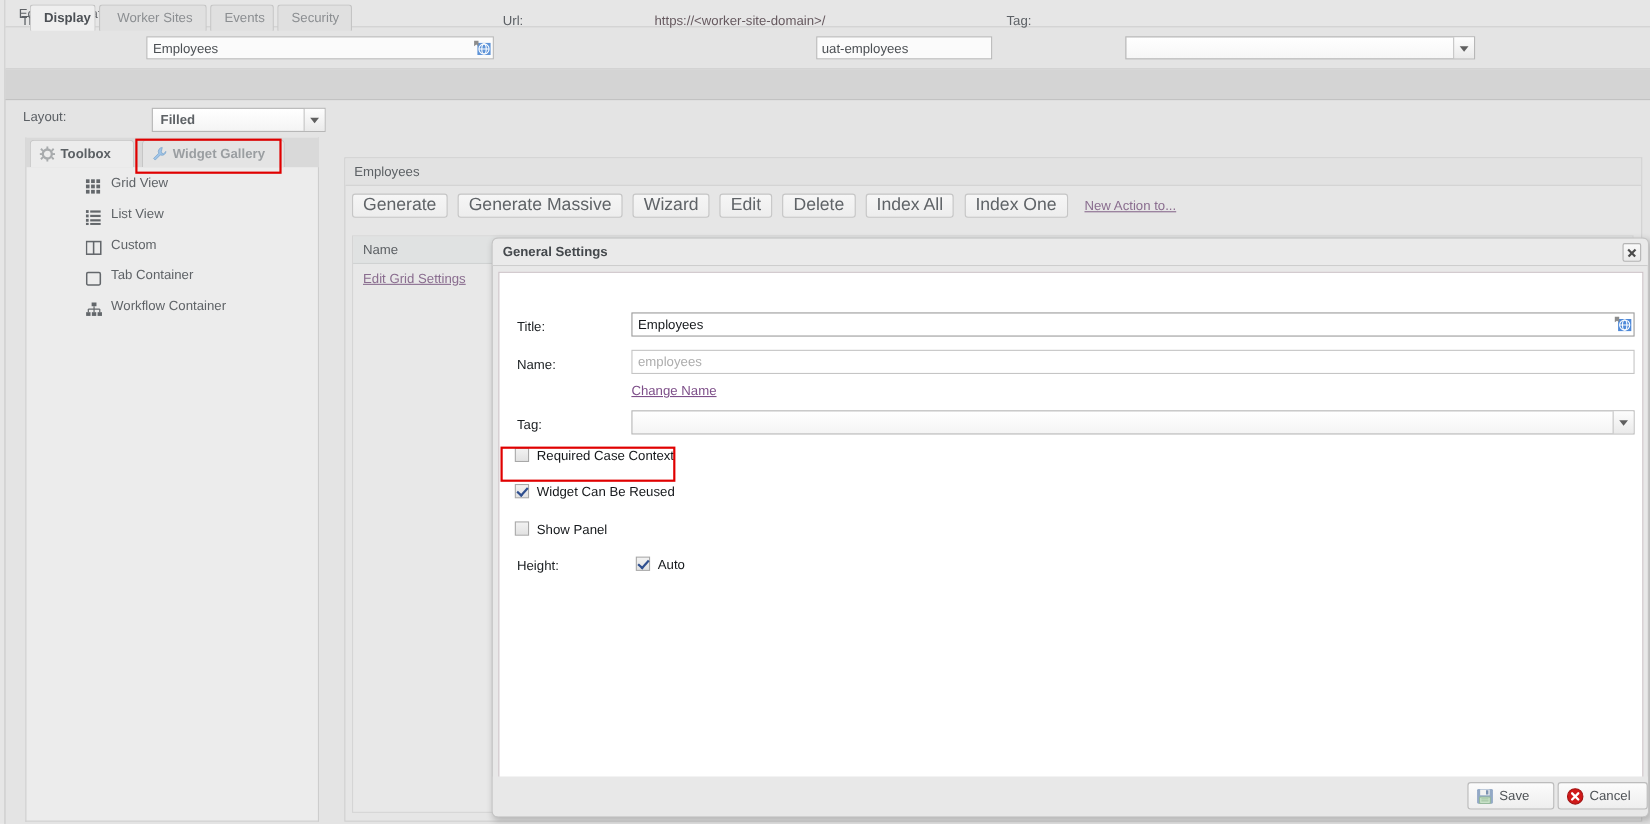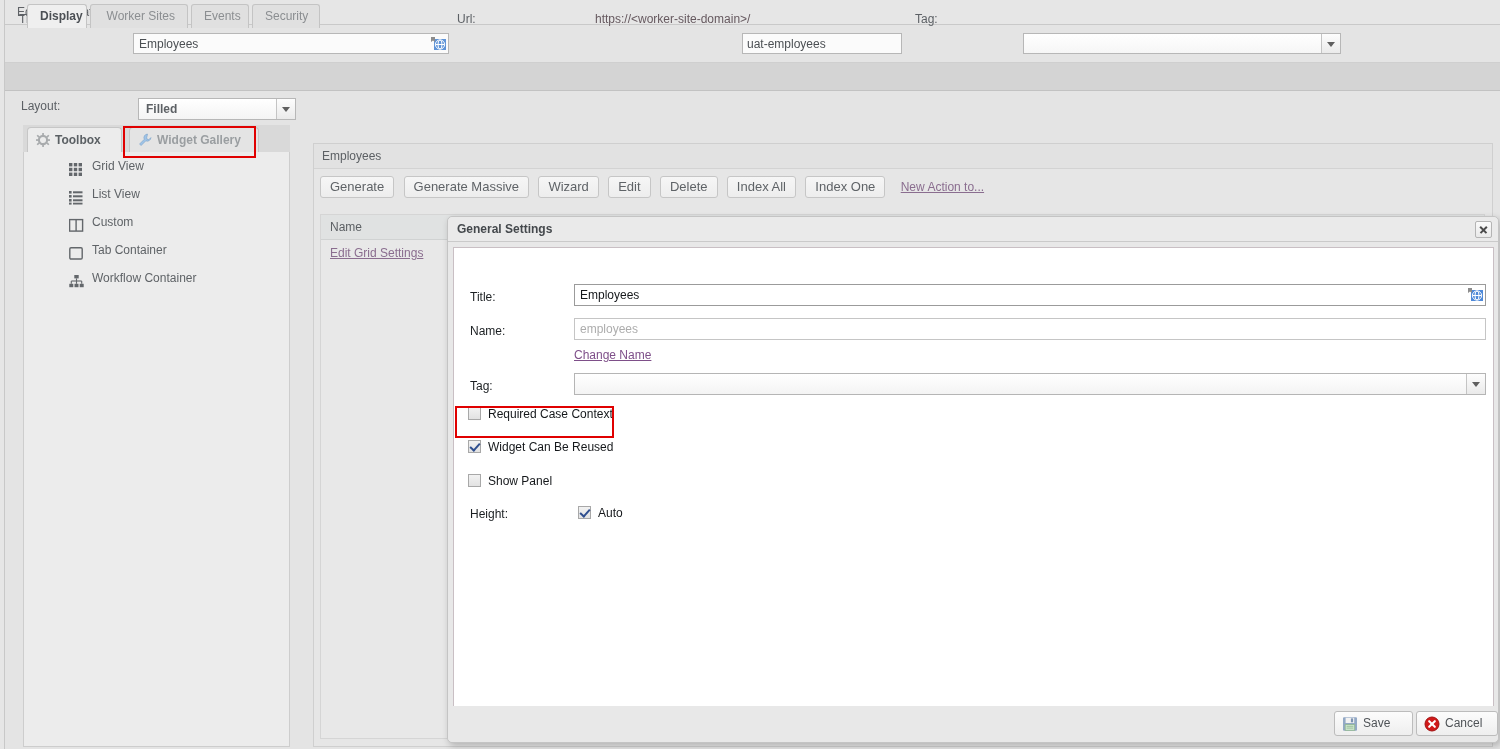--- a/index.html
+++ b/index.html
@@ -232,21 +232,21 @@
     color: #5b6064;
   }
   .lp-tab .ico {
     display: inline-block;
     vertical-align: -3px;
     margin-right: 5px;
     width: 14px; height: 14px;
   }
   .lp-list {
     position: absolute;
-    left: 4px; top: 27px;
+    left: 13px; top: 27px;
     width: 100%;
   }
   .lp-item {
     position: relative;
     height: 28px;
     line-height: 28px;
     padding-left: 40px;
     font-size: 12px;
     color: #5f6367;
     cursor: pointer;
@@ -287,21 +287,21 @@
     left: 0; top: 32px;
     width: 100%; height: 30px;
   }
   .tbtn {
     position: relative;
     display: inline-block;
     height: 22px;
     line-height: 20px;
     padding: 0 9px;
     margin-left: 6px;
-    font-size: 13px;
+    font-size: 16px;
     color: #5f6367;
     background: linear-gradient(to bottom, #f6f6f6 0%, #ededed 100%);
     border: 1px solid #c6c6c6;
     border-radius: 3px;
     box-sizing: border-box;
     cursor: pointer;
     vertical-align: middle;
   }
   .tlink {
     display: inline-block;

